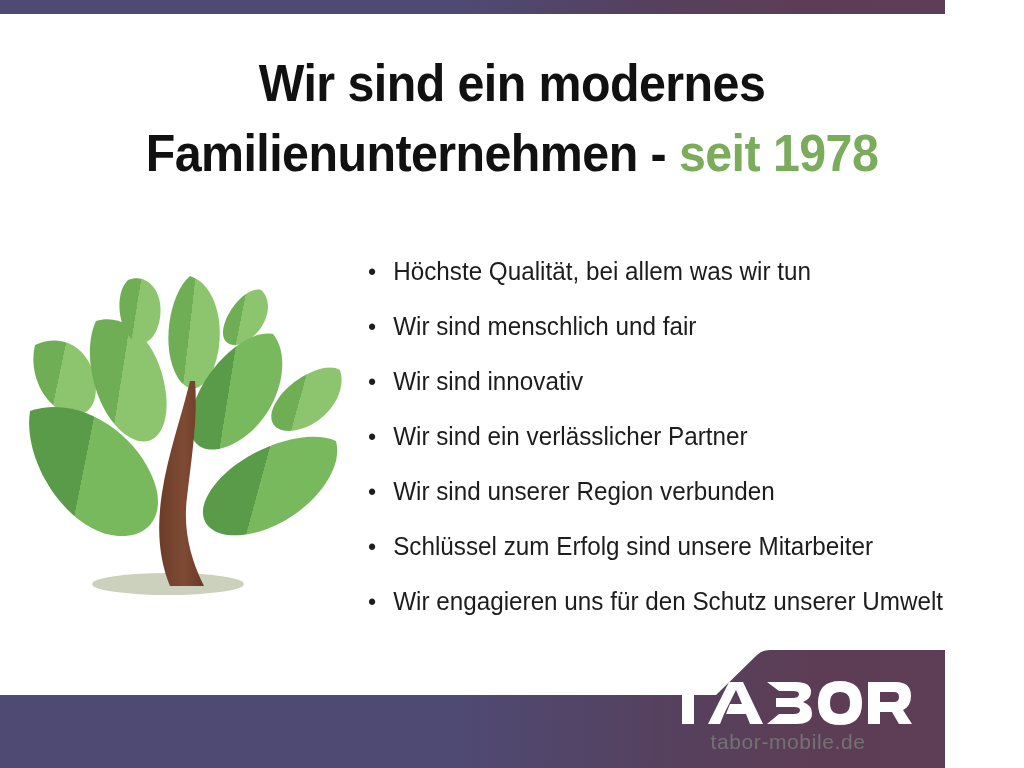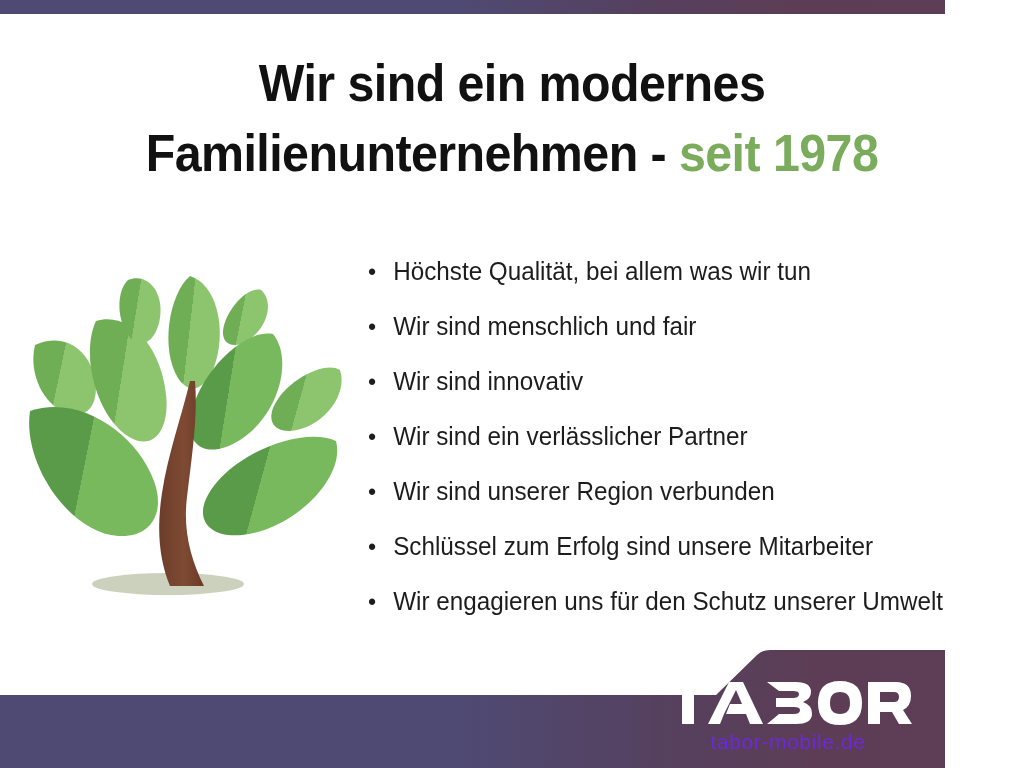--- a/index.html
+++ b/index.html
@@ -88,21 +88,21 @@
   .bottom-bar svg { display:block; width:1024px; height:120px; }
 
   .brand {
     position:absolute;
     right:22px; bottom:14px;
     width:270px;
     text-align:center;
   }
   .brand svg { display:block; width:250px; height:46px; margin:0 auto; }
   .brand-url {
-    color:#6d28d9;
+    color:#737373;
     font-size:21px;
     letter-spacing:0.6px;
     margin-top:4px;
   }
 </style>
 </head>
 <body>
 
 <div class="slide">
 

